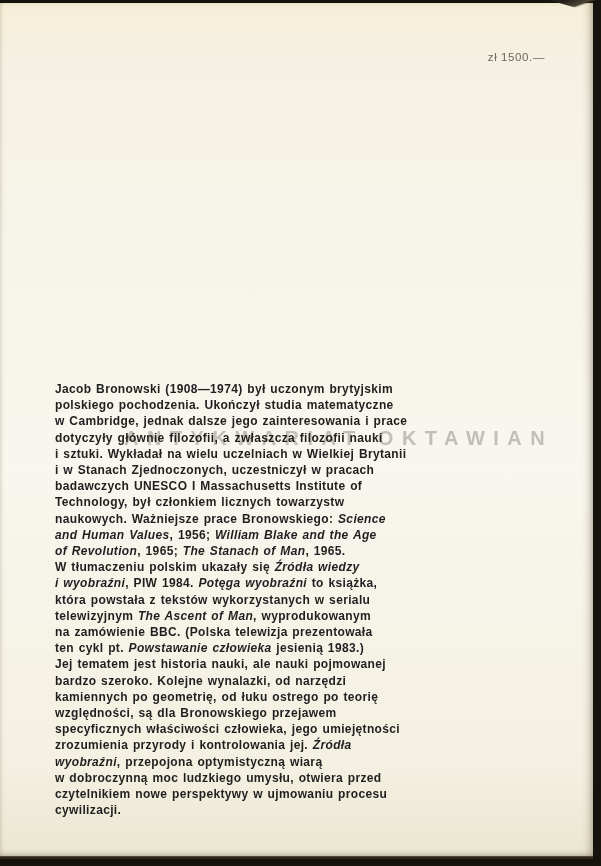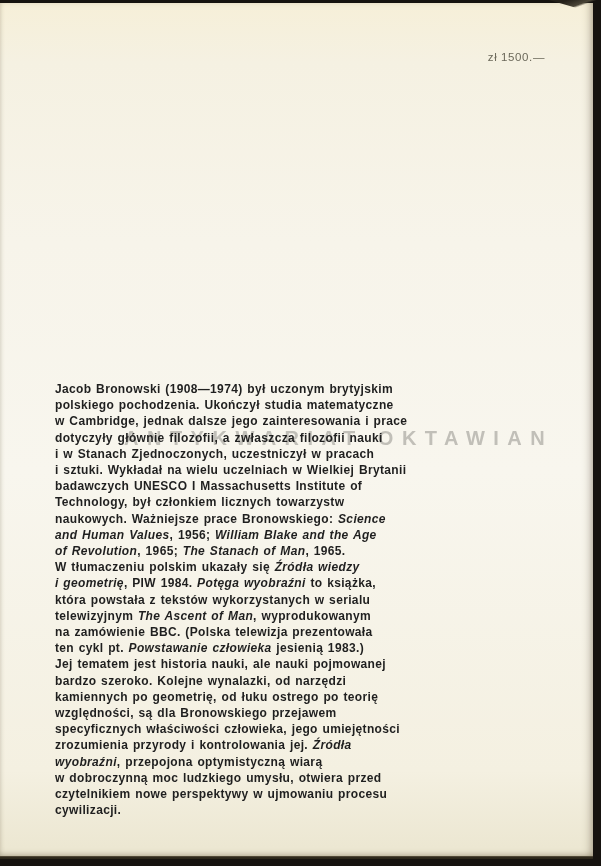--- a/index.html
+++ b/index.html
@@ -105,29 +105,29 @@
 
 <div class="photo">
   <div class="cover">
     <div class="price">zł 1500.—</div>
     <div class="watermark">ANTYKWARIAT OKTAWIAN</div>
     <div class="blurb">
         <div class="blurb-line"><span>Jacob Bronowski (1908—1974) był uczonym brytyjskim</span></div>
         <div class="blurb-line"><span>polskiego pochodzenia. Ukończył studia matematyczne</span></div>
         <div class="blurb-line"><span>w Cambridge, jednak dalsze jego zainteresowania i prace</span></div>
         <div class="blurb-line"><span>dotyczyły głównie filozofii, a zwłaszcza filozofii nauki</span></div>
+        <div class="blurb-line"><span>i sztuki. Wykładał na wielu uczelniach w Wielkiej Brytanii</span></div>
         <div class="blurb-line"><span>i w Stanach Zjednoczonych, uczestniczył w pracach</span></div>
-        <div class="blurb-line"><span>i sztuki. Wykładał na wielu uczelniach w Wielkiej Brytanii</span></div>
         <div class="blurb-line"><span>badawczych UNESCO I Massachusetts Institute of</span></div>
         <div class="blurb-line"><span>Technology, był członkiem licznych towarzystw</span></div>
         <div class="blurb-line"><span>naukowych. Ważniejsze prace Bronowskiego: </span><em>Science</em></div>
         <div class="blurb-line"><em>and Human Values</em><span>, 1956; </span><em>William Blake and the Age</em></div>
         <div class="blurb-line"><em>of Revolution</em><span>, 1965; </span><em>The Stanach of Man</em><span>, 1965.</span></div>
         <div class="blurb-line"><span>W tłumaczeniu polskim ukazały się </span><em>Źródła wiedzy</em></div>
-        <div class="blurb-line"><em>i geometrię</em><span>, PIW 1984. </span><em>Potęga wyobraźni</em><span> to książka,</span></div>
+        <div class="blurb-line"><em>i wyobraźni</em><span>, PIW 1984. </span><em>Potęga wyobraźni</em><span> to książka,</span></div>
         <div class="blurb-line"><span>która powstała z tekstów wykorzystanych w serialu</span></div>
         <div class="blurb-line"><span>telewizyjnym </span><em>The Ascent of Man</em><span>, wyprodukowanym</span></div>
         <div class="blurb-line"><span>na zamówienie BBC. (Polska telewizja prezentowała</span></div>
         <div class="blurb-line"><span>ten cykl pt. </span><em>Powstawanie człowieka</em><span> jesienią 1983.)</span></div>
         <div class="blurb-line"><span>Jej tematem jest historia nauki, ale nauki pojmowanej</span></div>
         <div class="blurb-line"><span>bardzo szeroko. Kolejne wynalazki, od narzędzi</span></div>
         <div class="blurb-line"><span>kamiennych po geometrię, od łuku ostrego po teorię</span></div>
         <div class="blurb-line"><span>względności, są dla Bronowskiego przejawem</span></div>
         <div class="blurb-line"><span>specyficznych właściwości człowieka, jego umiejętności</span></div>
         <div class="blurb-line"><span>zrozumienia przyrody i kontrolowania jej. </span><em>Źródła</em></div>

